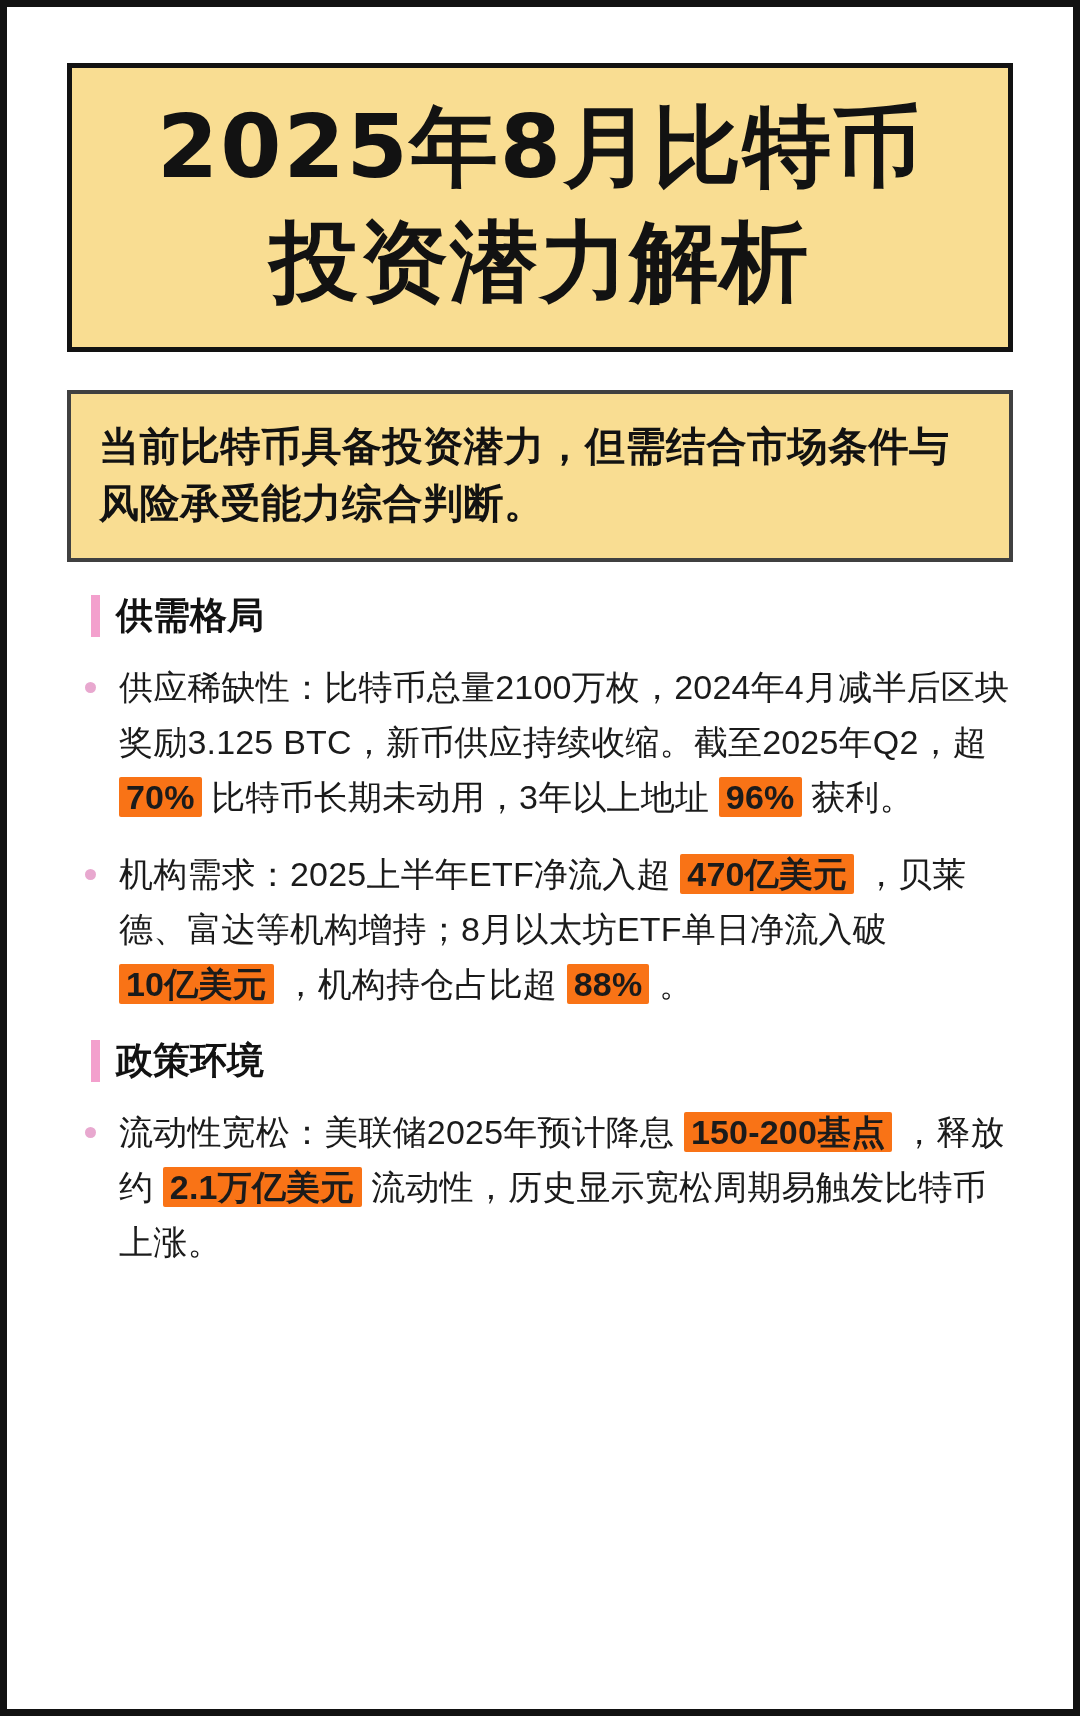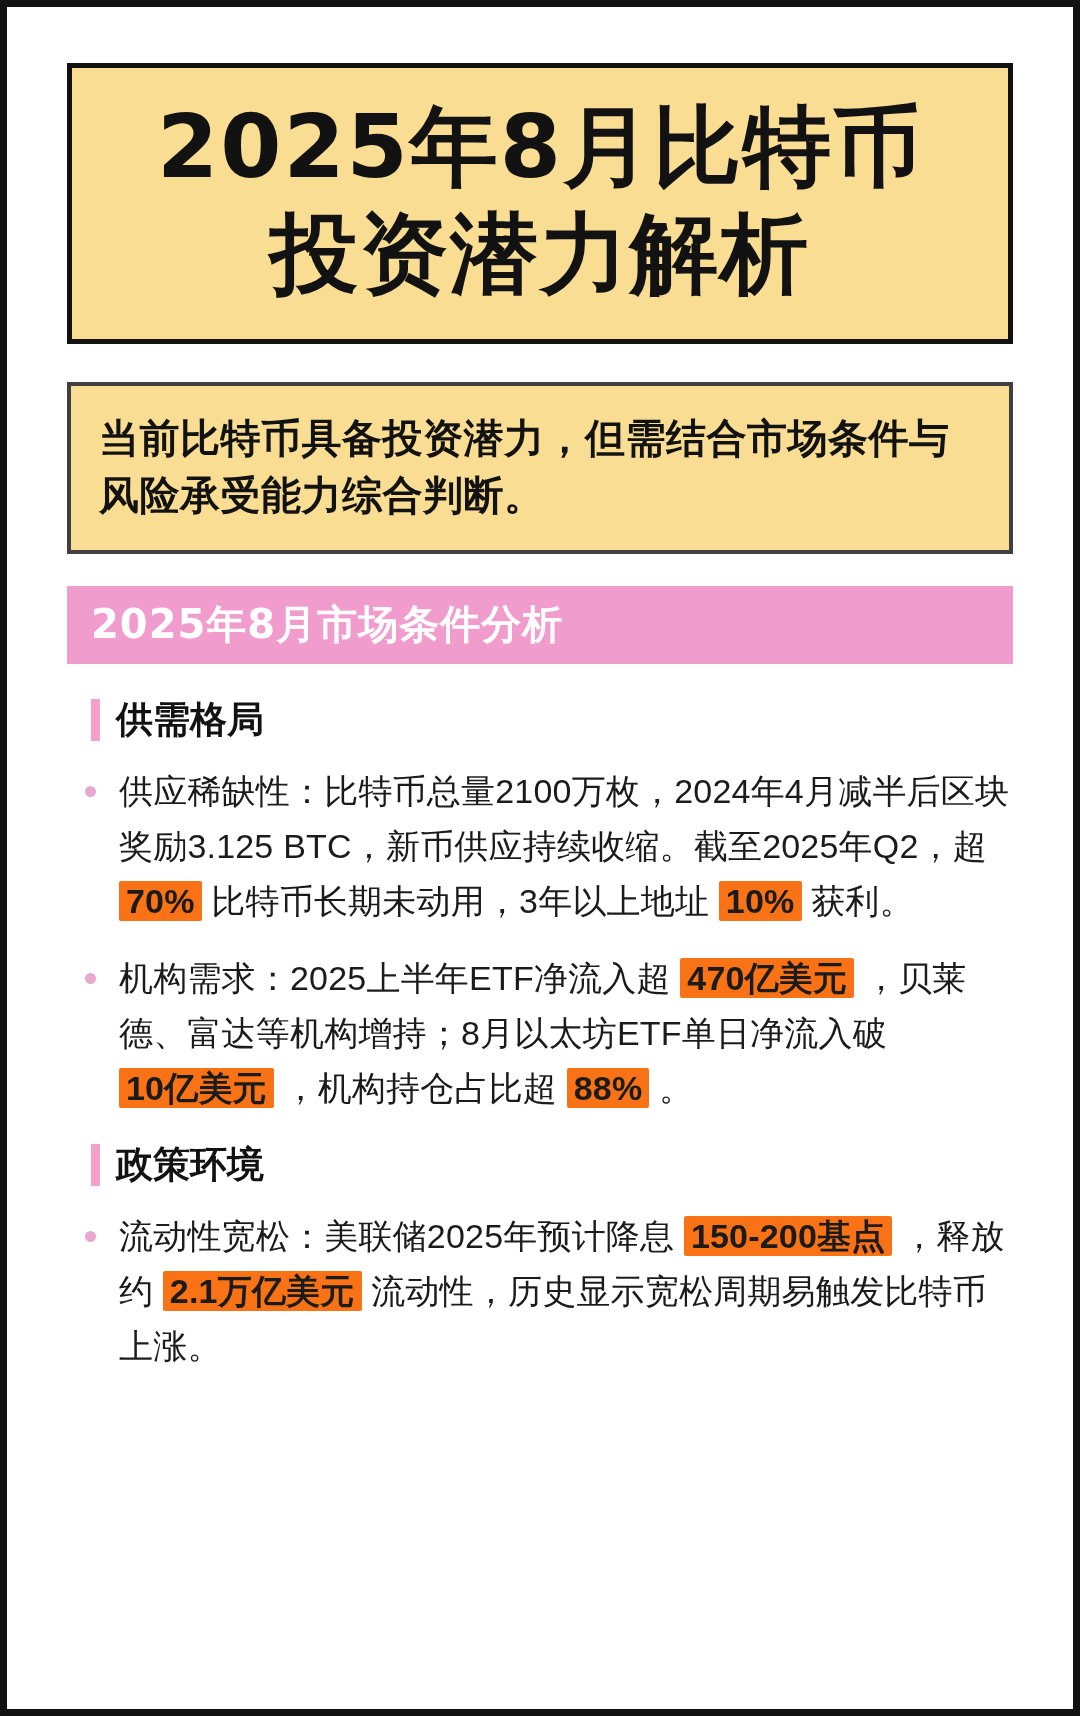--- a/index.html
+++ b/index.html
@@ -34,21 +34,21 @@
   }
   .title-line {
     font-family: "DejaVu Sans", sans-serif;
     font-weight: 700;
     font-size: 88px;
     line-height: 1.12;
     letter-spacing: 2px;
     color: #121212;
     white-space: nowrap;
   }
-  .title-line + .title-line { margin-top: 8px; text-align: center; }
+  .title-line + .title-line { margin-top: 16px; text-align: center; }
 
   
   .summary-box {
     background: #f9dd92;
     border: 4px solid #404040;
     padding: 24px 28px 26px 28px;
     margin-bottom: 32px;
   }
   .summary-text {
     font-family: "DejaVu Sans", sans-serif;
@@ -132,32 +132,29 @@
 
   <div class="title-box">
     <div class="title-line">2025年8月比特币</div>
     <div class="title-line">投资潜力解析</div>
   </div>
 
   <div class="summary-box">
     <div class="summary-text">当前比特币具备投资潜力，但需结合市场条件与风险承受能力综合判断。</div>
   </div>
 
-  <div class="section-banner">
-    <div class="section-banner-text">2025年8月市场条件分析</div>
-  </div>
 
   <div id="groups-container">
       <div class="group">
         <div class="sub-head">
           <span class="sub-head-bar"></span>
           <span class="sub-head-text">供需格局</span>
         </div>
         <ul class="bullets">
-          <li class="bullet"><span class="bullet-dot"></span><span>供应稀缺性：比特币总量2100万枚，2024年4月减半后区块奖励3.125 BTC，新币供应持续收缩。截至2025年Q2，超 </span><span class="hl">70%</span><span> 比特币长期未动用，3年以上地址 </span><span class="hl">10%</span><span> 获利。</span></li>
+          <li class="bullet"><span class="bullet-dot"></span><span>供应稀缺性：比特币总量2100万枚，2024年4月减半后区块奖励3.125 BTC，新币供应持续收缩。截至2025年Q2，超 </span><span class="hl">70%</span><span> 比特币长期未动用，3年以上地址 </span><span class="hl">96%</span><span> 获利。</span></li>
           <li class="bullet"><span class="bullet-dot"></span><span>机构需求：2025上半年ETF净流入超 </span><span class="hl">470亿美元</span><span> ，贝莱德、富达等机构增持；8月以太坊ETF单日净流入破 </span><span class="hl">10亿美元</span><span> ，机构持仓占比超 </span><span class="hl">88%</span><span> 。</span></li>
         </ul>
       </div>
       <div class="group">
         <div class="sub-head">
           <span class="sub-head-bar"></span>
           <span class="sub-head-text">政策环境</span>
         </div>
         <ul class="bullets">
           <li class="bullet"><span class="bullet-dot"></span><span>流动性宽松：美联储2025年预计降息 </span><span class="hl">150-200基点</span><span> ，释放约 </span><span class="hl">2.1万亿美元</span><span> 流动性，历史显示宽松周期易触发比特币上涨。</span></li>

